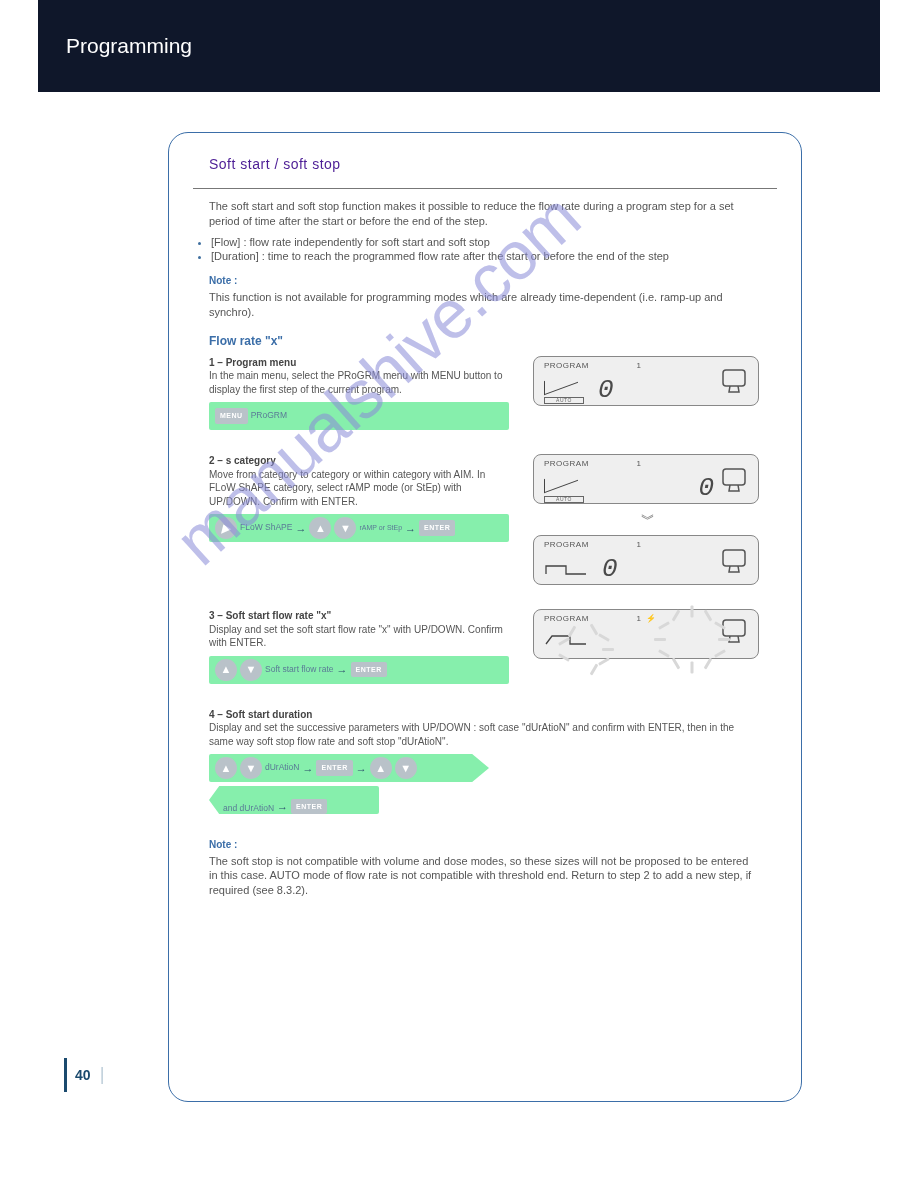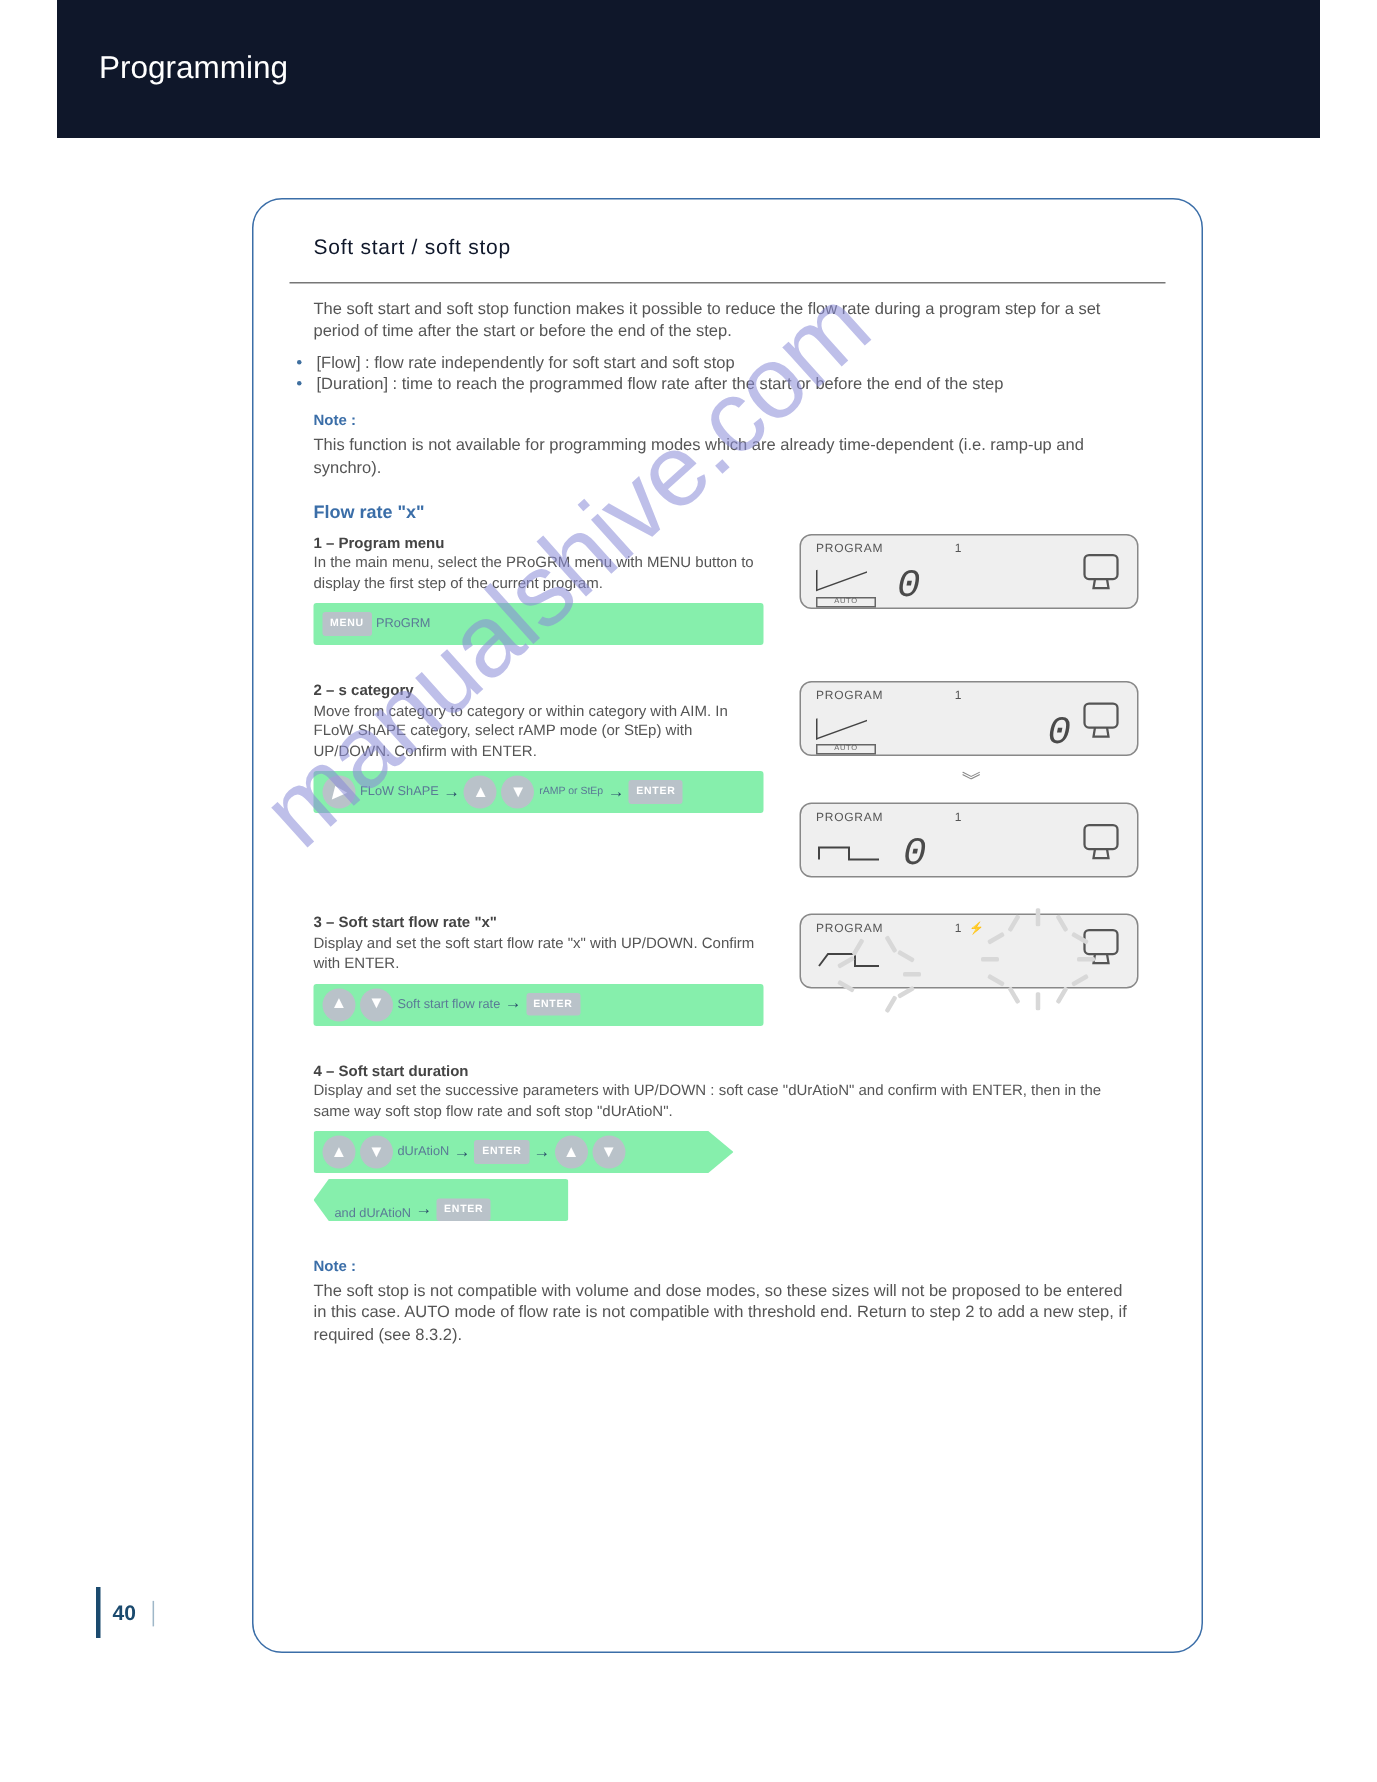--- a/index.html
+++ b/index.html
@@ -29,21 +29,21 @@
     margin: 40px 116px 0 168px;
     border: 1px solid #3b6ea8;
     border-radius: 20px;
     padding: 18px 24px 40px 24px;
     position: relative;
     min-height: 970px;
     font-size: 11px;
     line-height: 1.35;
     color: #555;
   }
-  .panel-title { color: #0f172a; font-size: 14px; margin: 4px 0 14px 16px; letter-spacing: .5px; }
+  .panel-title { color: #4c1d95; font-size: 14px; margin: 4px 0 14px 16px; letter-spacing: .5px; }
   .sep { height: 1px; background: #777; margin: 0 0 10px 0; }
   .intro, .bullets, .step-block { margin-left: 16px; margin-right: 18px; }
   .bullets { list-style: disc; padding-left: 18px; margin: 6px 0 10px 0; }
   .bullets li { color: #3f6f9f; }
   .bullets li span { color: #555; }
   .note-h { color: #3b6ea8; font-weight: 600; margin: 6px 0 2px 16px; font-size: 10px; }
   .category-h { color: #3b6ea8; font-weight: 600; margin: 14px 0 4px 16px; font-size: 12px; }
   .step-block { margin-top: 6px; margin-bottom: 24px; display: grid; grid-template-columns: 300px 1fr; column-gap: 24px; align-items: start; font-size: 10px; }
   .step-text b { color: #444; }
   .instr-strip {

